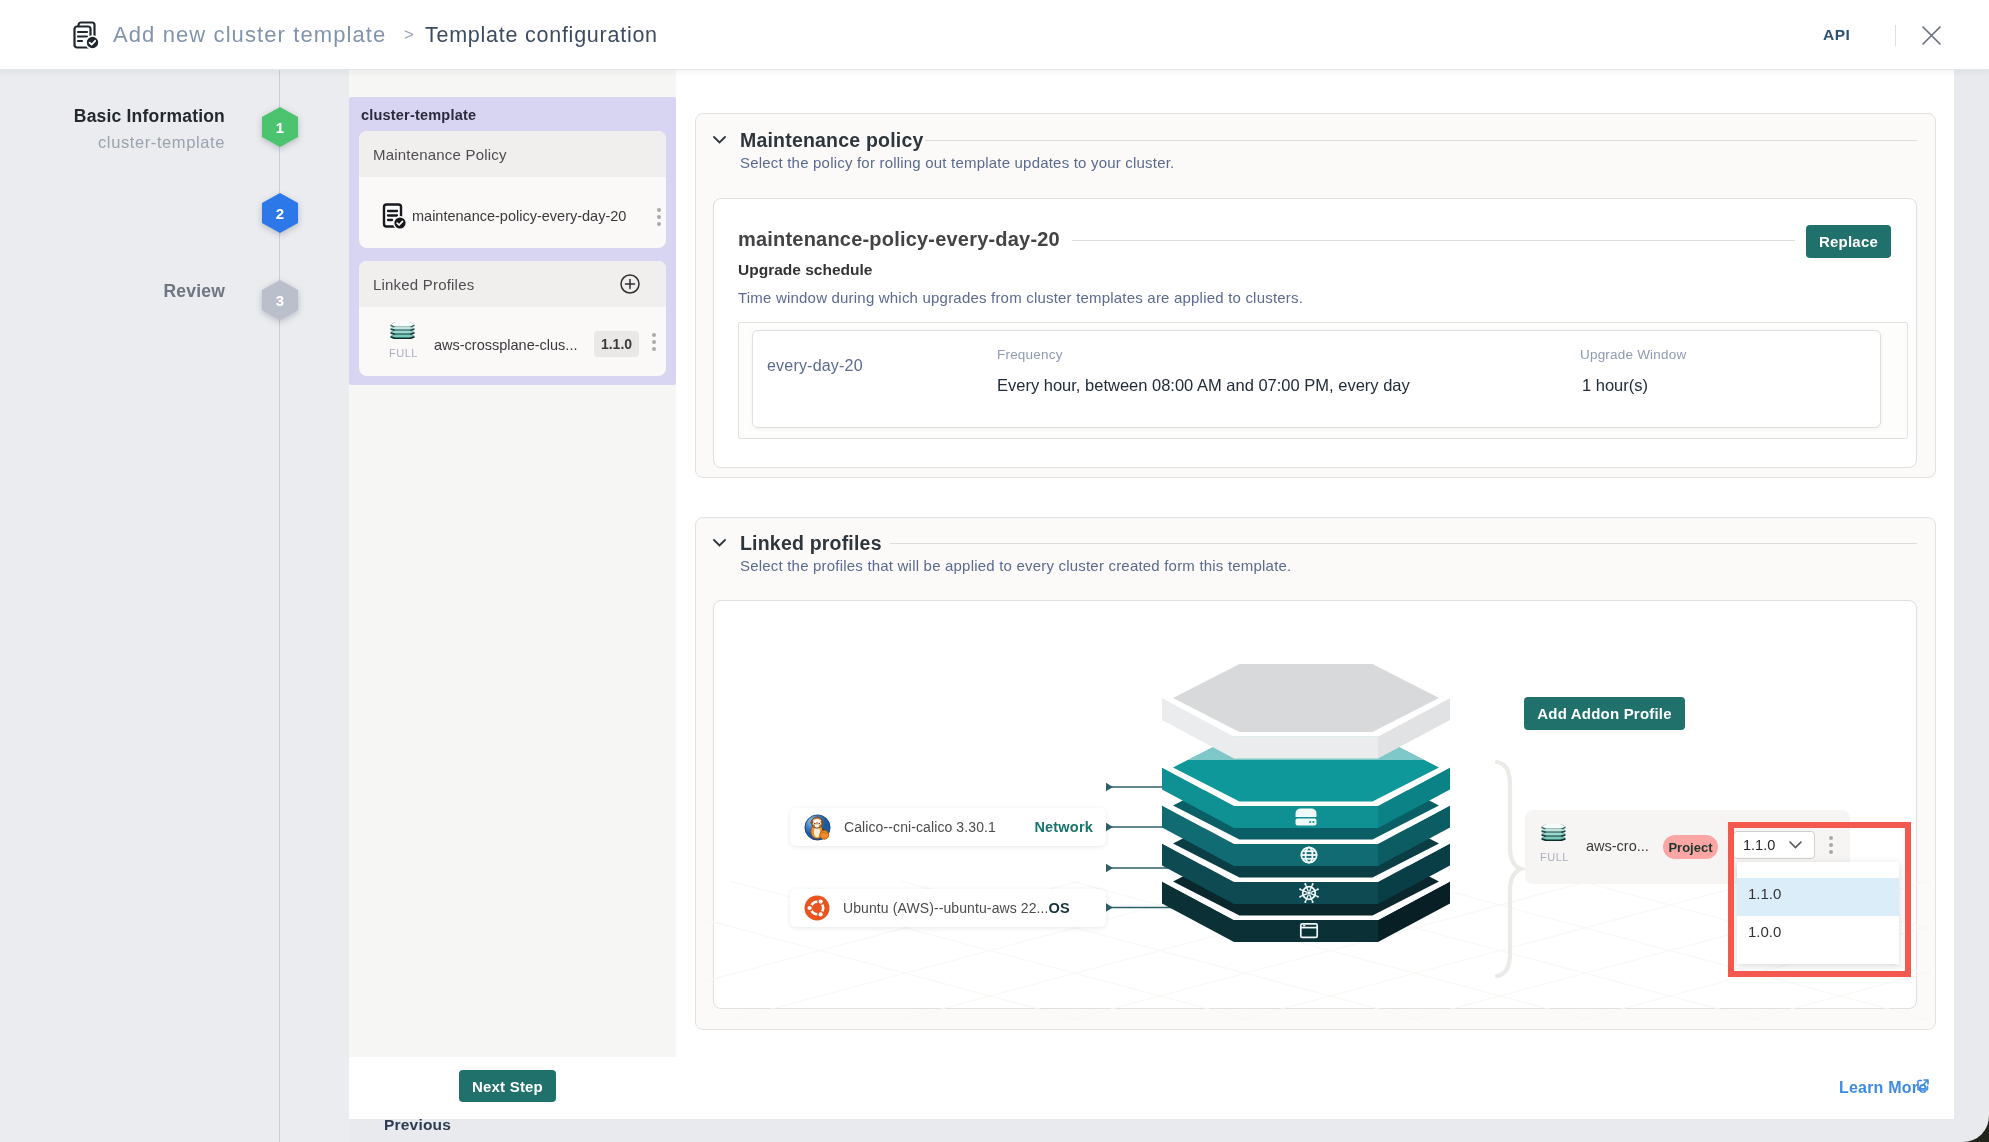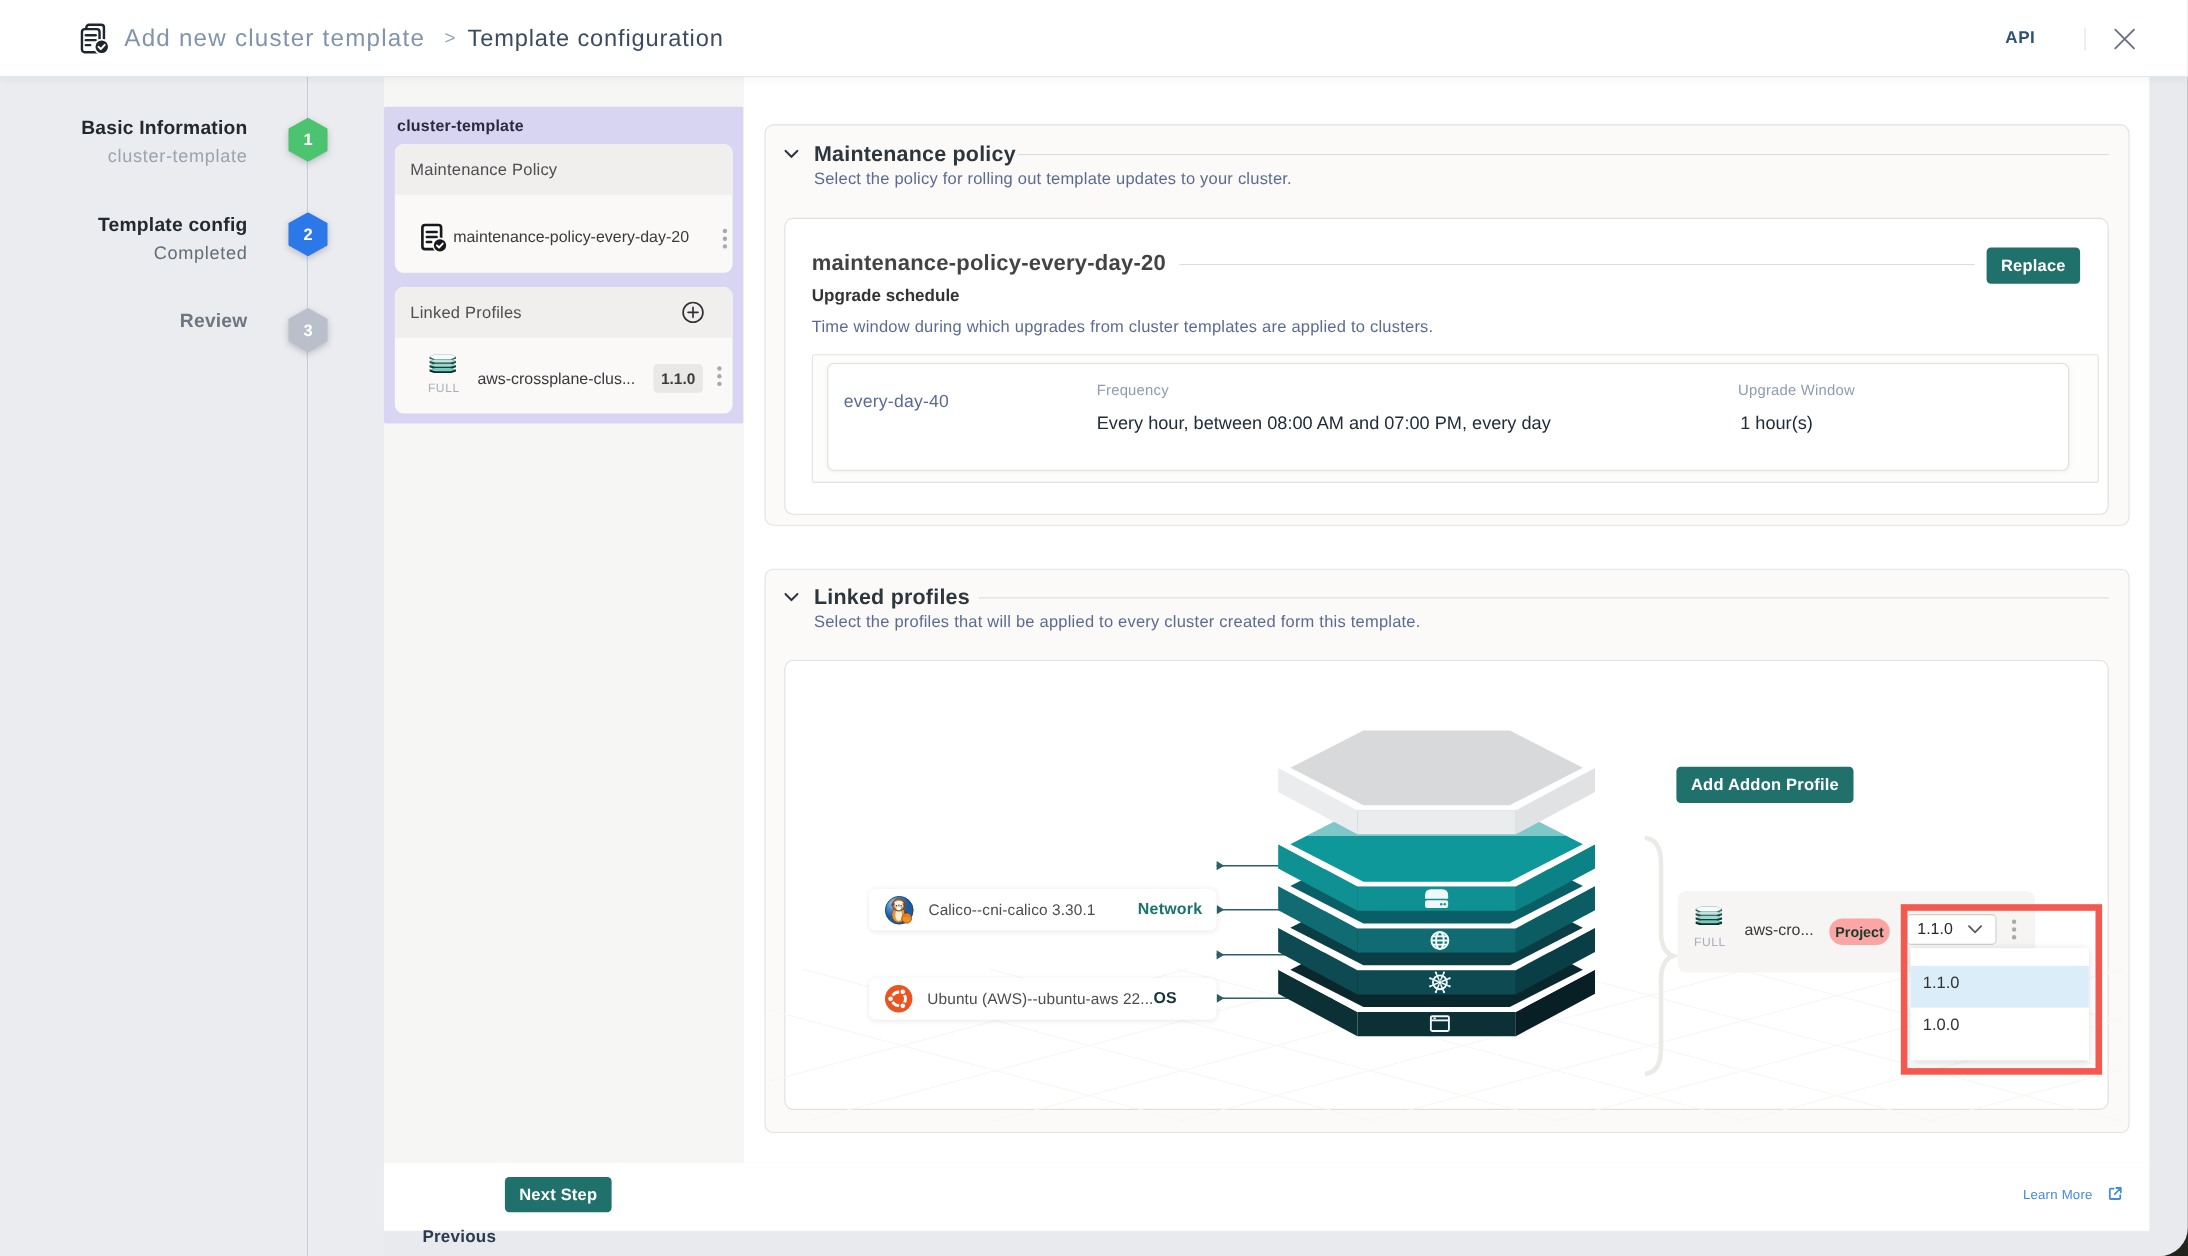--- a/index.html
+++ b/index.html
@@ -55,24 +55,20 @@
 </head>
 <body>
 <div id="page">
  <div id="modal">
 
   <div id="sidebar"></div>
   <div id="stepline"></div>
   <div class="stept" style="left:0;top:106px;">
         <div class="t1">Basic Information</div>
         <div class="t2">cluster-template</div>
-      </div>
-  <div class="stept" style="left:0;top:194px;">
-        <div class="t1">Template config</div>
-        <div class="t2" style="color:#646c77;">Completed</div>
       </div>
   <div class="stept" style="left:0;top:281px;">
         <div class="t1" style="color:#6d7681;font-weight:bold;">Review</div>
       </div>
   <div class="hexw" style="left:262px;top:107px;">
         <div class="hex" style="background:#4cc36e;">1</div>
       </div>
   <div class="hexw" style="left:262px;top:193px;">
         <div class="hex" style="background:#2d78e9;">2</div>
       </div>
@@ -140,21 +136,21 @@
 
   <div class="card" style="left:713px;top:198px;width:1204px;height:270px;"></div>
   <div style="position:absolute;left:738px;top:228px;font-size:20px;font-weight:bold;color:#434346;letter-spacing:.2px;">maintenance-policy-every-day-20</div>
   <div class="secline" style="left:1072px;top:240px;width:723px;"></div>
   <div class="btn" style="left:1806px;top:225px;width:85px;height:33px;font-size:15px;">Replace</div>
   <div style="position:absolute;left:738px;top:261px;font-size:15.5px;font-weight:bold;color:#333335;">Upgrade schedule</div>
   <div style="position:absolute;left:738px;top:289px;font-size:15px;color:#5b6b90;letter-spacing:.2px;">Time window during which upgrades from cluster templates are applied to clusters.</div>
 
   <div style="position:absolute;left:738px;top:322px;width:1170px;height:117px;border:1px solid #e3e2e0;border-radius:2px;background:#fdfdfc;"></div>
   <div class="card" style="left:752px;top:330px;width:1129px;height:98px;border-radius:6px;box-shadow:0 1px 4px rgba(0,0,0,.05);"></div>
-  <div style="position:absolute;left:767px;top:357px;font-size:16px;color:#5b6b90;letter-spacing:.2px;">every-day-40</div>
+  <div style="position:absolute;left:767px;top:357px;font-size:16px;color:#5b6b90;letter-spacing:.2px;">every-day-20</div>
   <div style="position:absolute;left:997px;top:347px;font-size:13.5px;color:#8e9bb3;letter-spacing:.2px;">Frequency</div>
   <div style="position:absolute;left:997px;top:376px;font-size:16.5px;color:#212c39;">Every hour, between 08:00 AM and 07:00 PM, every day</div>
   <div style="position:absolute;left:1580px;top:347px;font-size:13.5px;color:#8e9bb3;letter-spacing:.2px;">Upgrade Window</div>
   <div style="position:absolute;left:1582px;top:376px;font-size:16.5px;color:#212c39;">1 hour(s)</div>
 
   <div class="section" style="top:517px;left:695px;width:1241px;height:513px;"></div>
   <svg class="chev" style="left:713px;top:539px;" viewBox="0 0 13 8">
         <path d="M1 1 L6.5 6.5 L12 1" fill="none" stroke="#2e363d" stroke-width="1.8" stroke-linecap="round"></path>
       </svg>
   <div class="sectitle" style="left:740px;top:532px;">Linked profiles</div>
@@ -337,21 +333,21 @@
   <div style="position:absolute;left:1737px;top:862px;width:162px;height:102px;background:#fff;box-shadow:0 2px 8px rgba(0,0,0,.15);"></div>
   <div style="position:absolute;left:1737px;top:878px;width:162px;height:38px;background:#dcedfa;"></div>
   <div style="position:absolute;left:1748px;top:885px;font-size:15px;color:#333335;">1.1.0</div>
   <div style="position:absolute;left:1748px;top:923px;font-size:15px;color:#333335;">1.0.0</div>
 
   <div style="position:absolute;left:1728px;top:822px;width:183px;height:155px;border:6px solid #f3594e;"></div>
 
   <div id="footer"></div>
   <div style="position:absolute;left:384px;top:1076px;font-size:15.5px;font-weight:bold;color:#2c3b52;letter-spacing:.2px;margin-top:40px;">Previous</div>
   <div class="btn" style="left:459px;top:1070px;width:97px;height:32px;font-size:15px;">Next Step</div>
-  <div style="position:absolute;left:1839px;top:1079px;font-size:12px;font-weight:normal;color:#3f8be0;letter-spacing:.2px;">Learn More</div>
+  <div style="position:absolute;left:1839px;top:1079px;font-size:16px;font-weight:bold;color:#3f8be0;letter-spacing:.2px;">Learn More</div>
   <svg style="position:absolute;left:1916px;top:1078px;width:14px;height:14px;" viewBox="0 0 14 14">
         <path d="M5.5 2.5 H3 Q2 2.5 2 3.5 V11 Q2 12 3 12 H10.5 Q11.5 12 11.5 11 V8.5 M8 2 H12 V6 M12 2 L6.5 7.5" fill="none" stroke="#3f8be0" stroke-width="1.6" stroke-linecap="round" stroke-linejoin="round"></path>
       </svg>
 
   <div id="hdr">
     <div style="position:absolute;left:71px;top:20px;"><svg width="30" height="30" viewBox="0 0 30 30">
 <rect x="7.5" y="2.5" width="16" height="20" rx="2.5" fill="none" stroke="#20262e" stroke-width="2.2"></rect>
 <rect x="3.5" y="6.5" width="16" height="21" rx="2.5" fill="#ffffff" stroke="#20262e" stroke-width="2.2"></rect>
 <line x1="7" y1="12" x2="16" y2="12" stroke="#20262e" stroke-width="2.2" stroke-linecap="round"></line>
 <line x1="7" y1="16.5" x2="16" y2="16.5" stroke="#20262e" stroke-width="2.2" stroke-linecap="round"></line>

